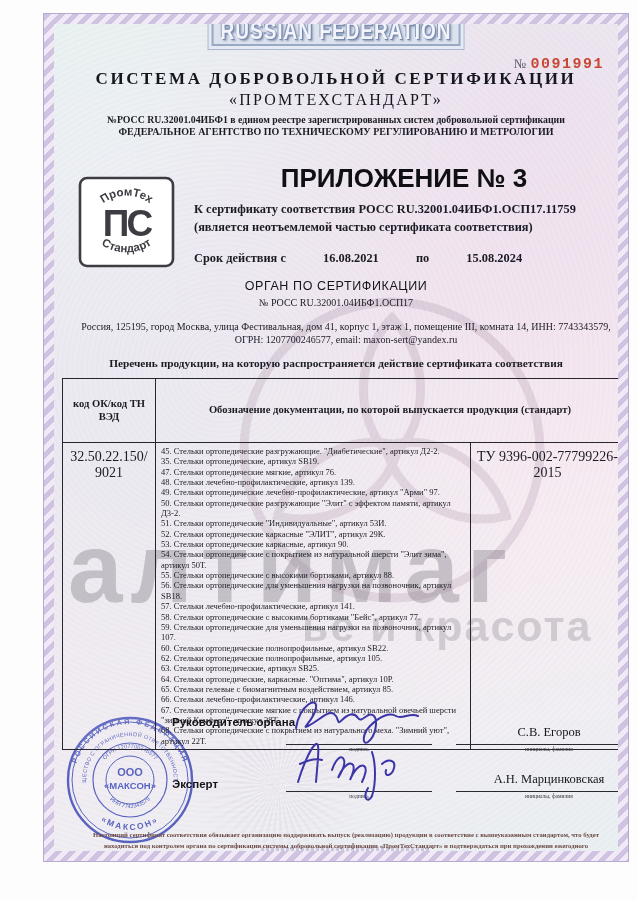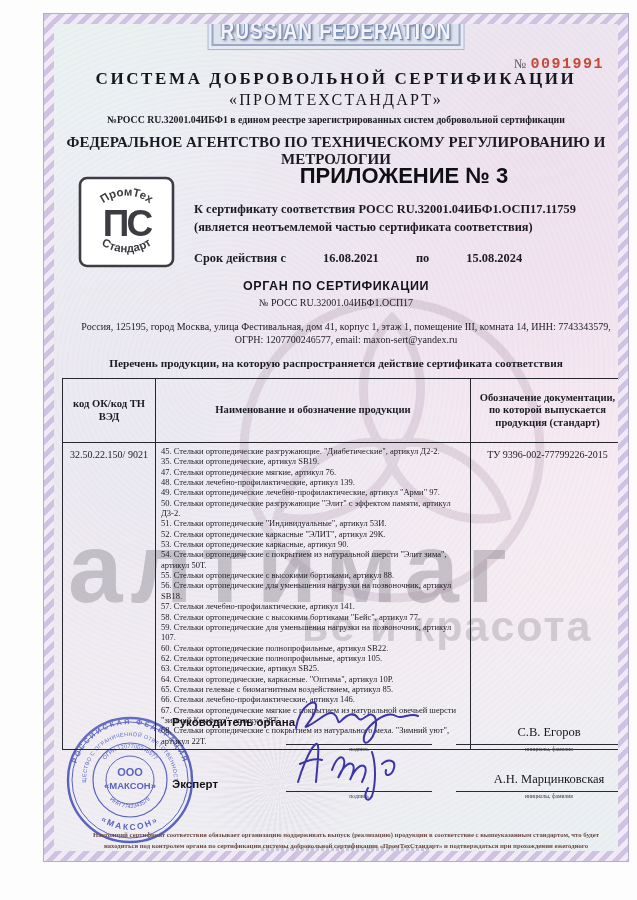--- a/index.html
+++ b/index.html
@@ -39,48 +39,48 @@
     text-shadow:-1px -1px 0 #8e9ec0,1px 1px 0 #7588ae,2px 2px 2px rgba(80,95,135,.65);
   }
 
   .serial{top:32px;right:14px;font-size:13px;color:#5a5a66;}
   .serial b{font-family:"Liberation Mono",monospace;font-weight:700;font-size:15px;
     letter-spacing:1.5px;color:#c84836;margin-left:4px;}
 
   .title{top:45px;font-weight:700;font-size:17px;letter-spacing:2.6px;color:#16161f;}
   .subtitle{top:67px;font-weight:400;font-size:16px;letter-spacing:2.2px;color:#16161f;}
   .registry{top:90px;font-weight:700;font-size:9.8px;}
-  .agency{top:102px;font-weight:700;font-size:15px;margin-top:8px;}
+  .agency{top:102px;font-weight:700;font-size:10px;}
 
   .appendix-title{top:139px;left:150px;width:400px;text-align:center;
-    font-family:"Liberation Sans",sans-serif;font-weight:800;font-size:22px;color:#101014;}
+    font-family:"Liberation Sans",sans-serif;font-weight:800;font-size:26px;color:#101014;}
 
   .logo{top:152px;left:24px;width:97px;height:92px;}
 
   .certref{top:178px;left:140px;width:440px;font-weight:700;font-size:12.4px;}
   .certnote{top:196px;left:140px;width:440px;font-weight:700;font-size:12.4px;}
   .validity{top:227px;left:140px;width:440px;font-weight:700;font-size:12.4px;}
   .validity .gap{margin-left:34px;}
 
-  .org-heading{top:255px;font-family:"Liberation Sans",sans-serif;font-weight:700;font-size:12.5px;letter-spacing:.6px;color:#15151d;}
+  .org-heading{top:255px;font-family:"Liberation Sans",sans-serif;font-weight:400;font-size:12.5px;letter-spacing:.6px;color:#15151d;}
   .org-number{top:273px;font-size:10px;}
   .org-name{top:285px;font-size:10px;}
   .org-address{top:297px;left:12px;width:560px;text-align:center;font-size:10px;line-height:12.5px;}
   .list-heading{top:333px;font-weight:700;font-size:11.3px;}
 
   
   .ptable{top:354px;left:8px;width:563px;border:1.5px solid #26262e;box-sizing:border-box;background:rgba(255,255,255,.06);}
   .trow{display:flex;}
   .tcell{box-sizing:border-box;border-right:1.5px solid #26262e;padding:3px 5px;}
   .tcell:last-child{border-right:none;}
   .c1{width:93px;}.c2{width:315px;}.c3{flex:1;}
   .thead .tcell{border-bottom:1.5px solid #26262e;height:64px;display:flex;align-items:center;justify-content:center;
     text-align:center;font-weight:700;font-size:10.6px;line-height:12.5px;}
   .tbody .tcell{min-height:254px;}
-  .code-cell,.std-cell{text-align:center;font-size:10px;padding-top:6px;}
+  .code-cell,.std-cell{text-align:center;font-size:14px;padding-top:6px;}
   .items{font-size:8.5px;line-height:10.35px;}
   .items div{white-space:normal;}
 
   
   .role{font-family:"Liberation Sans",sans-serif;font-weight:800;font-size:11.5px;color:#131318;text-align:center;}
   .role-head{top:692px;left:118px;}
   .role-expert{top:754px;left:118px;}
   .sigline{border-bottom:1px solid #2a2a32;height:1px;}
   .sl1{top:719px;left:232px;width:146px;}
   .nl1{top:719px;left:402px;width:186px;}
@@ -179,21 +179,20 @@
   </div>
 
   <div class="abs ctr org-heading z1">ОРГАН ПО СЕРТИФИКАЦИИ</div>
   <div class="abs ctr org-number z1">№ РОСС RU.32001.04ИБФ1.ОСП17</div>
   <div class="abs org-address z1">Россия, 125195, город Москва, улица Фестивальная, дом 41, корпус 1, этаж 1, помещение III, комната 14, ИНН: 7743343579, ОГРН: 1207700246577, email: maxon-sert@yandex.ru</div>
   <div class="abs ctr list-heading z1">Перечень продукции, на которую распространяется действие сертификата соответствия</div>
 
   <div class="abs ptable z1">
     <div class="trow thead">
       <div class="tcell c1">код ОК/код ТН ВЭД</div>
-      <div class="tcell c2">Наименование и обозначение продукции</div>
       <div class="tcell c3">Обозначение документации, по которой выпускается продукция (стандарт)</div>
     </div>
     <div class="trow tbody">
       <div class="tcell c1 code-cell">32.50.22.150/ 9021</div>
       <div class="tcell c2 items">
 
       <div>45. Стельки ортопедические разгружающие. "Диабетические", артикул Д2-2.</div>
           <div>35. Стельки ортопедические, артикул SB19.</div>
           <div>47. Стельки ортопедические мягкие, артикул 76.</div>
           <div>48. Стельки лечебно-профилактические, артикул 139.</div>

